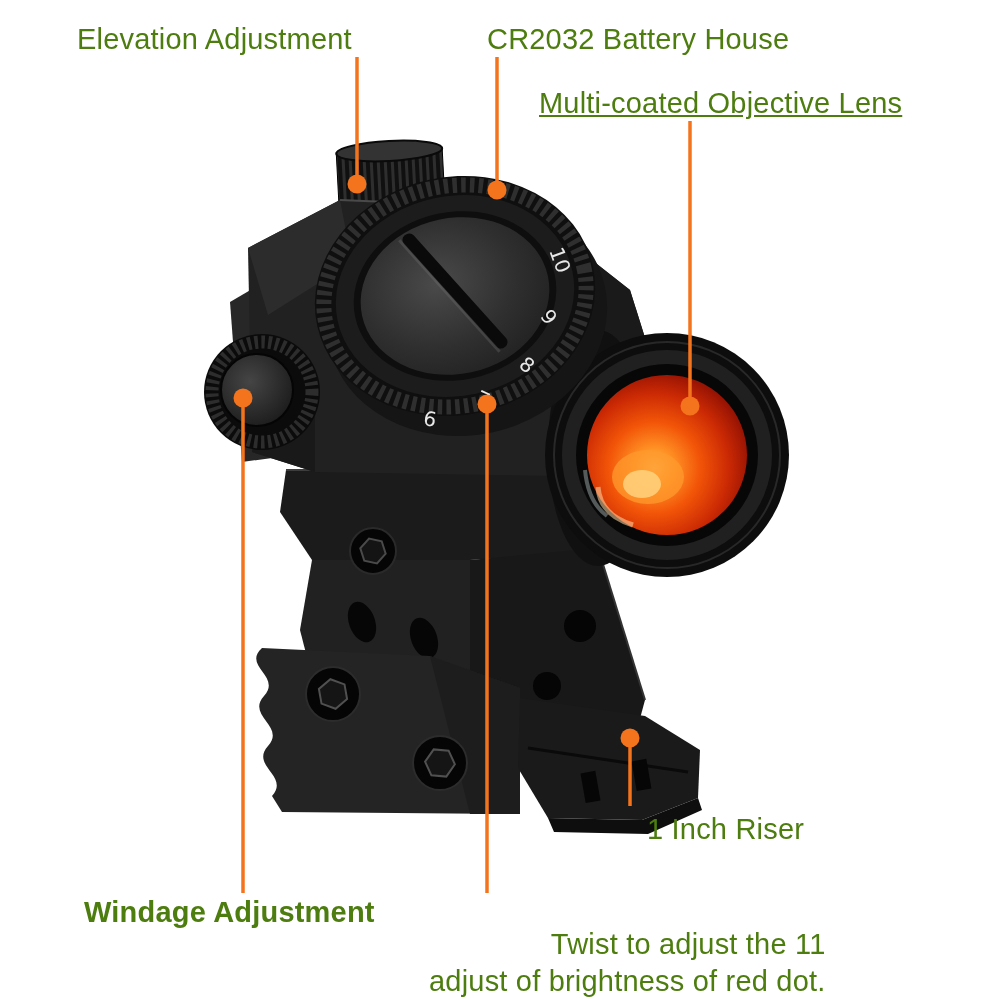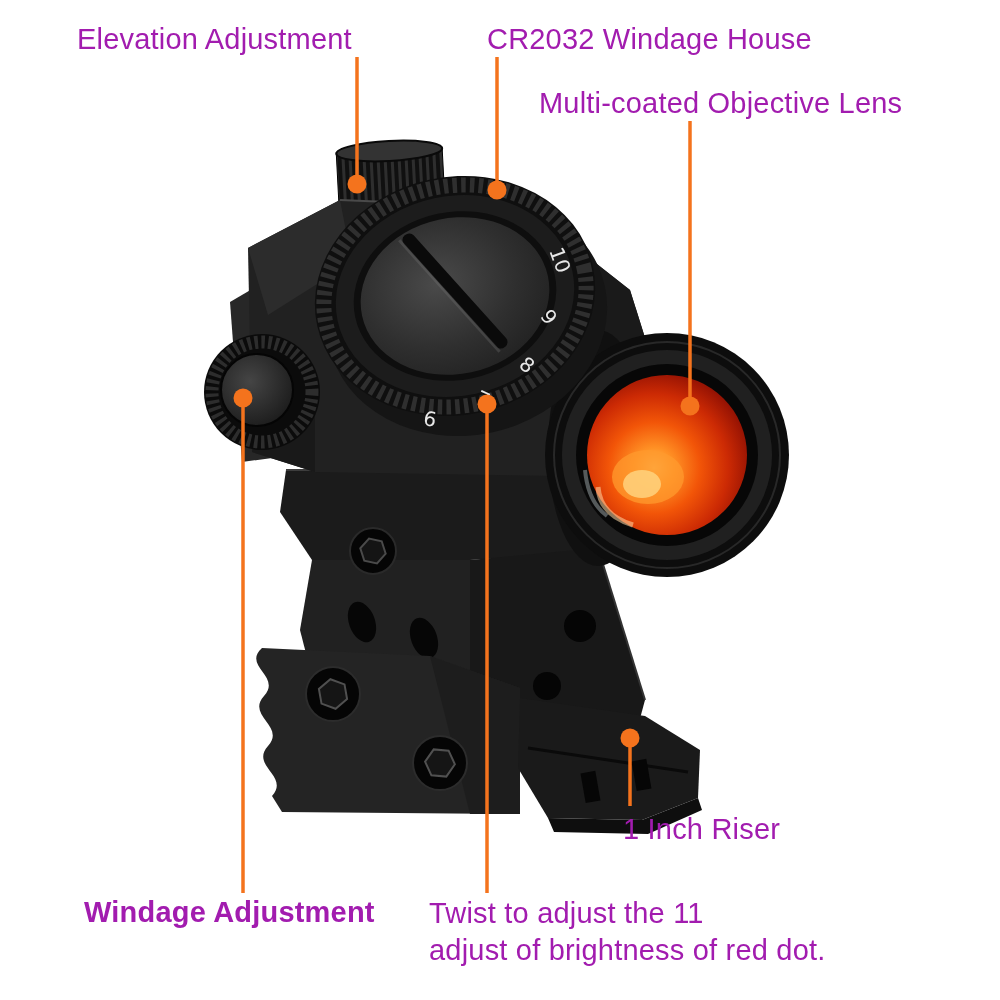--- a/index.html
+++ b/index.html
@@ -2,30 +2,30 @@
 <html><head>
 <meta charset="utf-8">
 <style>
   html,body{margin:0;padding:0;background:#ffffff;}
   .canvas{
     position:relative;width:1000px;height:1000px;background:#ffffff;
     font-family:"Liberation Sans", sans-serif;overflow:hidden;
   }
   .scene{position:absolute;left:0;top:0;width:1000px;height:1000px;}
   .label{
-    position:absolute;color:#a21caf;font-size:29px;line-height:34px;
+    position:absolute;color:#4d7c0f;font-size:29px;line-height:34px;
     white-space:nowrap;letter-spacing:0.2px;
   }
   .label .line{display:block;}
   .lbl-elevation{left:77px;top:22px;}
   .lbl-battery{left:487px;top:22px;}
-  .lbl-lens{left:539px;top:86px;}
-  .lbl-riser{left:623px;top:812px;}
+  .lbl-lens{left:539px;top:86px;text-decoration:underline;}
+  .lbl-riser{left:647px;top:812px;}
   .lbl-windage{left:84px;top:895px;font-weight:bold;}
-  .lbl-brightness{left:429px;top:895px;line-height:37px;}
+  .lbl-brightness{left:429px;top:926px;line-height:37px;text-align:right;}
 </style>
 </head>
 <body>
 
 <div class="canvas">
 
   <svg class="scene" viewBox="0 0 1000 1000" xmlns="http://www.w3.org/2000/svg">
     <defs>
       <radialGradient id="faceGrad" cx="42%" cy="40%" r="75%">
         <stop offset="0%" stop-color="#4a4a4a"></stop>
@@ -152,21 +152,21 @@
       <circle cx="357" cy="184" r="9.5"></circle>
       <circle cx="497" cy="190" r="9.5"></circle>
       <circle cx="690" cy="406" r="9.5"></circle>
       <circle cx="243" cy="398" r="9.5"></circle>
       <circle cx="487" cy="404" r="9.5"></circle>
       <circle cx="630" cy="738" r="9.5"></circle>
     </g>
   </svg>
 
   <div class="label lbl-elevation">Elevation Adjustment</div>
-  <div class="label lbl-battery">CR2032 Windage House</div>
+  <div class="label lbl-battery">CR2032 Battery House</div>
   <div class="label lbl-lens">Multi-coated Objective Lens</div>
   <div class="label lbl-riser">1 Inch Riser</div>
   <div class="label lbl-windage">Windage Adjustment</div>
   <div class="label lbl-brightness">
     <span class="line">Twist to adjust the 11</span>
     <span class="line">adjust of brightness of red dot.</span>
   </div>
 
 </div>
 

